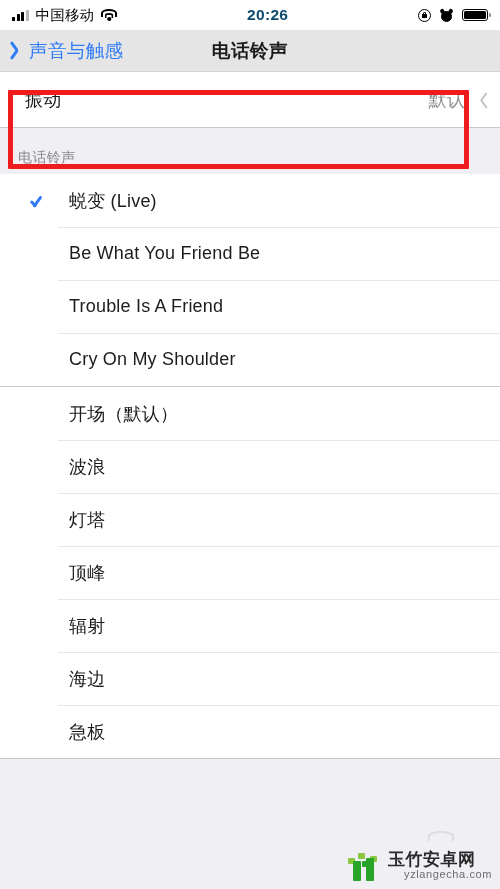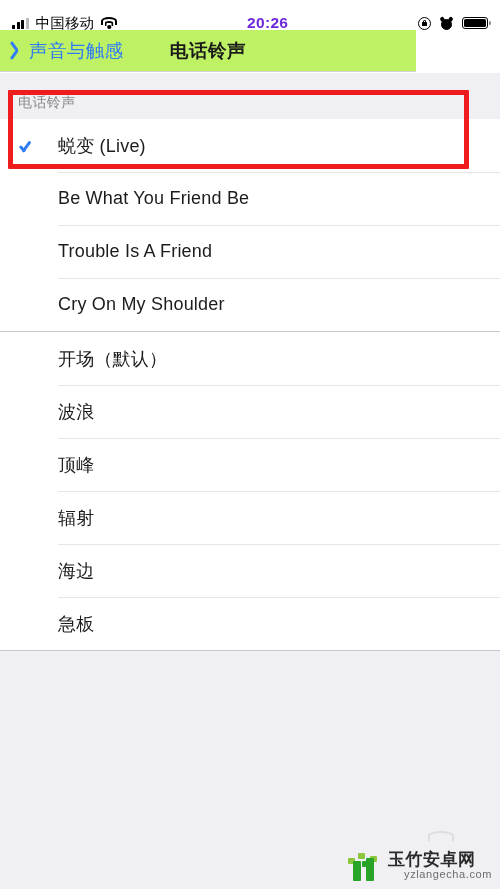--- a/index.html
+++ b/index.html
@@ -16,27 +16,26 @@
     background:#ffffff;
   }
 
   
   .statusbar {
     position:absolute; top:0; left:0;
     width:500px; height:30px;
     display:flex; align-items:center;
     background:#ffffff;
     padding:4px 12px;
-    margin-top:8px;
   }
   .sb-left { display:flex; align-items:center; gap:7px; flex:0 0 auto; }
   .sb-center { flex:1 1 auto; display:flex; justify-content:center; align-items:center; }
   .sb-right { display:flex; align-items:center; gap:9px; flex:0 0 auto; }
   .carrier { font-size:14.5px; color:#000; letter-spacing:.2px; }
-  .clock { font-size:15.5px; font-weight:bold; color:#6d28d9; letter-spacing:.3px; }
+  .clock { font-size:15.5px; font-weight:bold; color:#0c4a6e; letter-spacing:.3px; }
   .bars { display:flex; align-items:flex-end; gap:1.5px; height:11px; }
   .bars i { display:block; width:3px; background:#000; border-radius:.5px; }
   .bars i:nth-child(1){ height:4px; }
   .bars i:nth-child(2){ height:6.5px; }
   .bars i:nth-child(3){ height:9px; }
   .bars i:nth-child(4){ height:11px; background:#b9b9b9; }
   .wifi { width:16px; height:12px; position:relative; }
   .wifi b {
     position:absolute; left:50%; border:2px solid #000; border-bottom:none;
     border-radius:50% 50% 0 0; transform:translateX(-50%); background:transparent;
@@ -76,22 +75,22 @@
     background:#000; border-radius:1.5px;
   }
   .battery .nub {
     position:absolute; right:-3px; top:4px; width:2px; height:4.5px;
     background:#8d8d8d; border-radius:0 1.5px 1.5px 0;
   }
 
   
   .navbar {
     position:absolute; top:30px; left:0;
-    width:416px; height:42px;
-    background:#bef264;
+    width:500px; height:42px;
+    background:#e5e5e5;
     border-bottom:1px solid #d4d4d6;
     display:flex; align-items:center;
   }
   .nav-back {
     display:flex; align-items:center; gap:4px;
     padding-left:12px; cursor:pointer;
   }
   .chev-left {
     width:13px; height:22px; position:relative; flex:0 0 auto;
   }
@@ -153,21 +152,21 @@
     letter-spacing:.4px;
     background:#efeff4;
   }
 
   
   .tone-row {
     position:relative;
     height:53px;
     display:flex; align-items:center;
     background:#ffffff;
-    padding-left:0;
+    padding-left:11px;
     cursor:default;
   }
   .tone-row + .tone-row::before {
     content:""; position:absolute; top:0; left:58px; right:0;
     height:1px; background:#e6e6e8;
   }
   .tone-check {
     width:58px; flex:0 0 58px;
     display:flex; align-items:center; justify-content:center;
   }
@@ -283,20 +282,28 @@
   <div class="navbar">
     <div class="nav-back">
       <span class="chev-left"></span>
       <span class="nav-back-label">声音与触感</span>
     </div>
     <div class="nav-title">电话铃声</div>
   </div>
 
   <div class="content">
 
+    <div class="group no-top">
+      <div class="row">
+        <span class="row-title">振动</span>
+        <span class="row-spacer"></span>
+        <span class="row-value">默认</span>
+        <span class="chev-right"></span>
+      </div>
+    </div>
 
     <div class="section-header">电话铃声</div>
 
     <div class="group no-top">
       <div>
         <div class="tone-row selected">
           <span class="tone-check">
             <span class="check-mark"></span>
           </span>
           <span class="tone-label">蜕变 (Live)</span>
@@ -328,20 +335,26 @@
           <span class="tone-check">
             
           </span>
           <span class="tone-label">开场（默认）</span>
         </div>
         <div class="tone-row">
           <span class="tone-check">
             
           </span>
           <span class="tone-label">波浪</span>
+        </div>
+        <div class="tone-row">
+          <span class="tone-check">
+            
+          </span>
+          <span class="tone-label">灯塔</span>
         </div>
         <div class="tone-row">
           <span class="tone-check">
             
           </span>
           <span class="tone-label">顶峰</span>
         </div>
         <div class="tone-row">
           <span class="tone-check">
             

